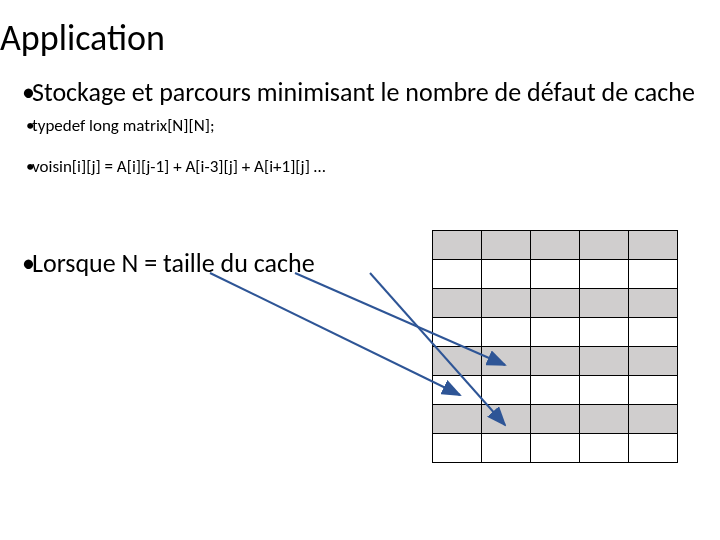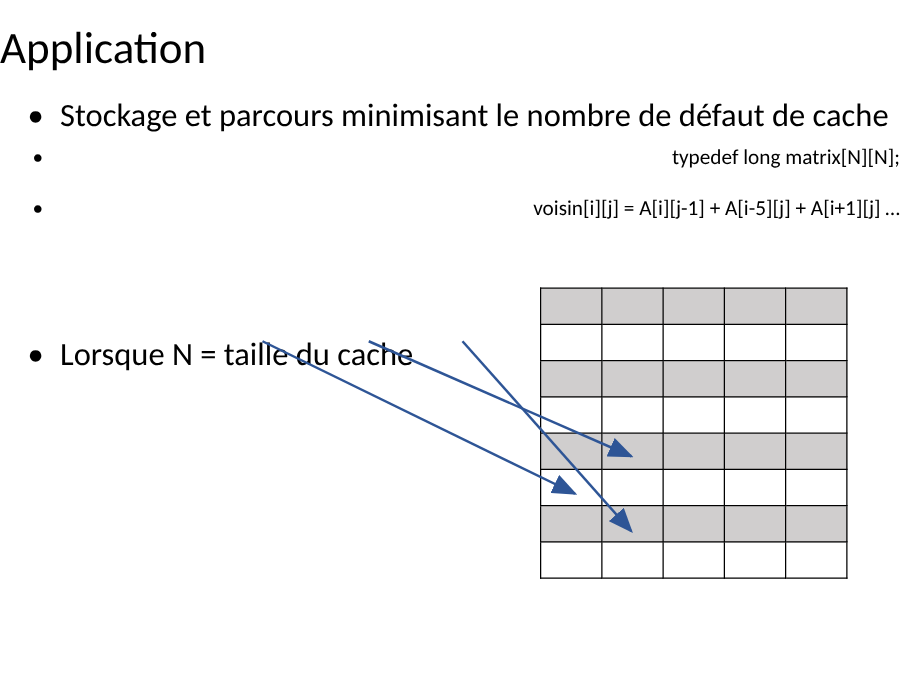--- a/index.html
+++ b/index.html
@@ -18,44 +18,43 @@
     margin-top: 18px;
     margin-bottom: 18px;
   }
   .bullet-list {
     list-style: none;
     margin: 0;
     padding: 0;
   }
   .bullet-list li {
     position: relative;
-    padding-left: 48px;
+    padding-left: 32px;
   }
   .bullet-list li::before {
     content: "•";
     position: absolute;
     left: 22px;
     top: 0;
   }
   .b-large {
     font-size: 26px;
     line-height: 1.22;
     margin-bottom: 6px;
   }
   .b-small {
     font-size: 17px;
     margin-bottom: 20px;
-    text-align: right;
   }
   .b-small::before {
     left: 26px !important;
   }
   .b-last {
     font-size: 26px;
-    margin-top: 90px;
+    margin-top: 70px;
   }
   .b-last::before {
     left: 22px;
   }
   .grid-wrap {
     position: absolute;
     right: 42px;
     top: 230px;
   }
   table.matrix {
@@ -80,21 +79,21 @@
 </head>
 <body>
 
 <div class="title">
   <span>Application</span><br>
 </div>
 
 <ul class="bullet-list">
   <li class="b-large">Stockage et parcours minimisant le nombre de défaut de cache</li>
   <li class="b-small">typedef long matrix[N][N];</li>
-  <li class="b-small">voisin[i][j] = A[i][j-1] + A[i-5][j] + A[i+1][j] …</li>
+  <li class="b-small">voisin[i][j] = A[i][j-1] + A[i-3][j] + A[i+1][j] …</li>
   <li class="b-last">Lorsque N = taille du cache</li>
 </ul>
 
 <div class="grid-wrap">
   <table class="matrix">
     <tbody>
         <tr>
           <td class="shaded"></td>
           <td class="shaded"></td>
           <td class="shaded"></td>

